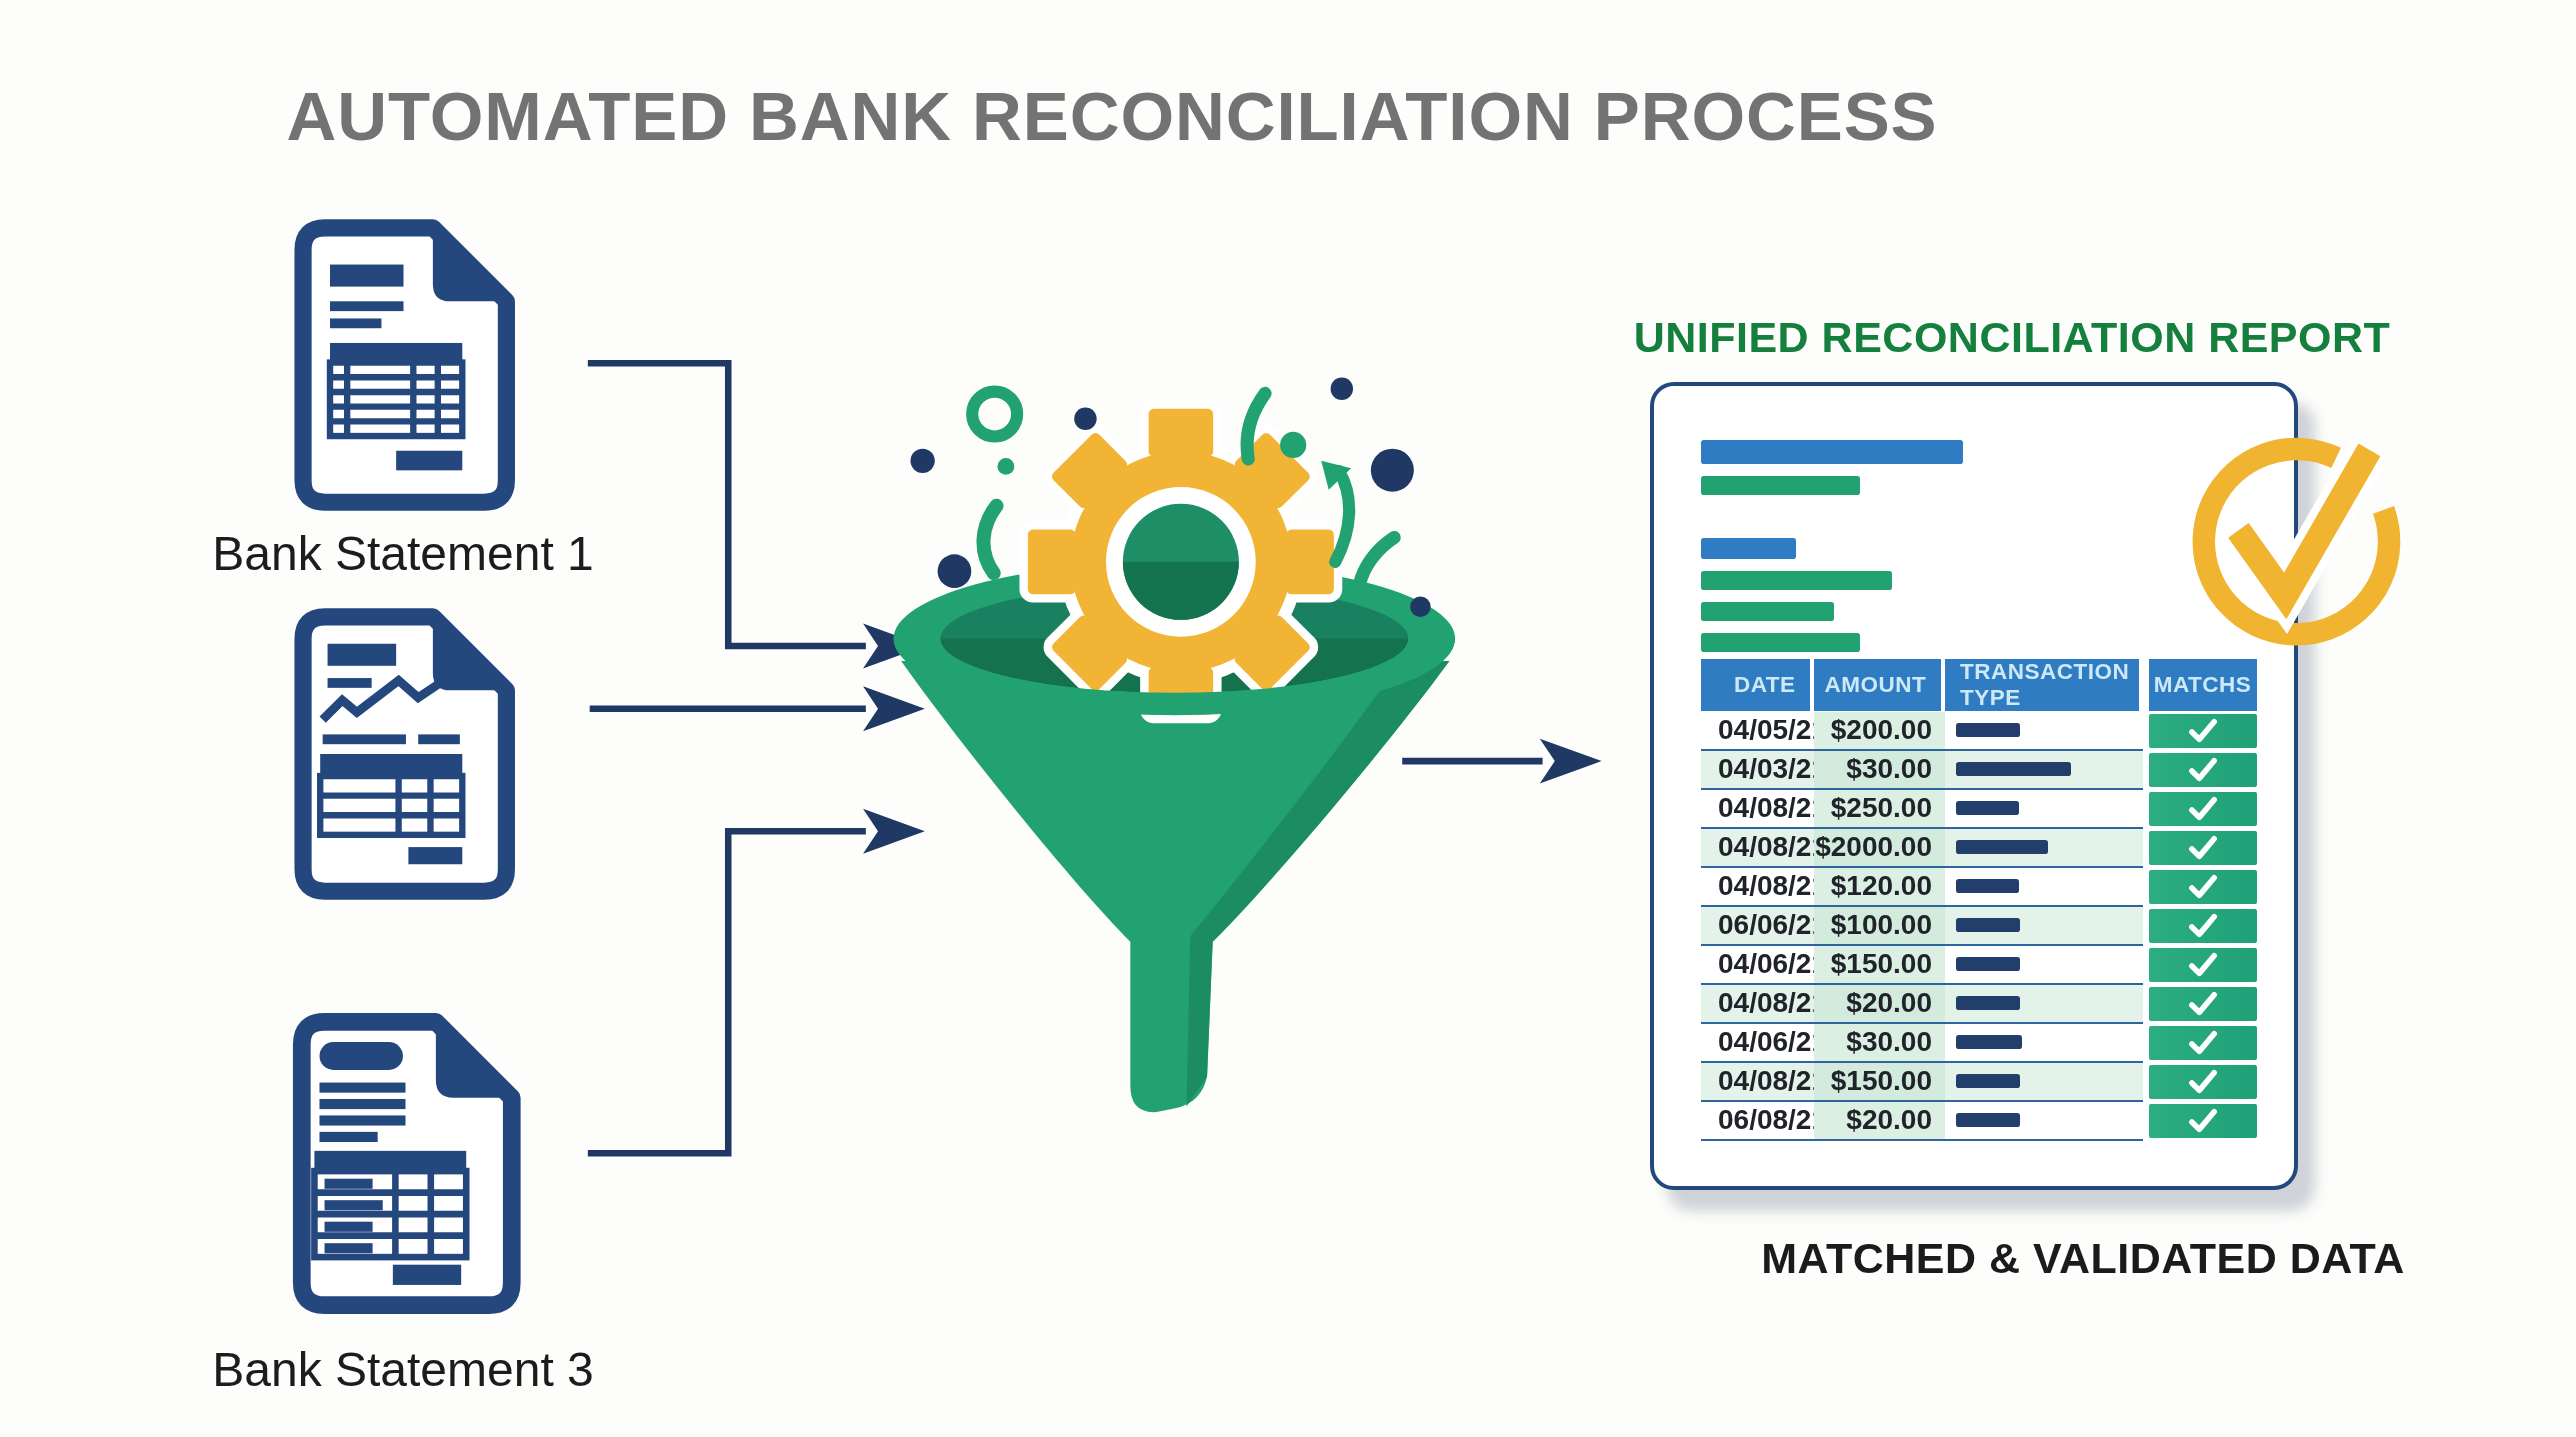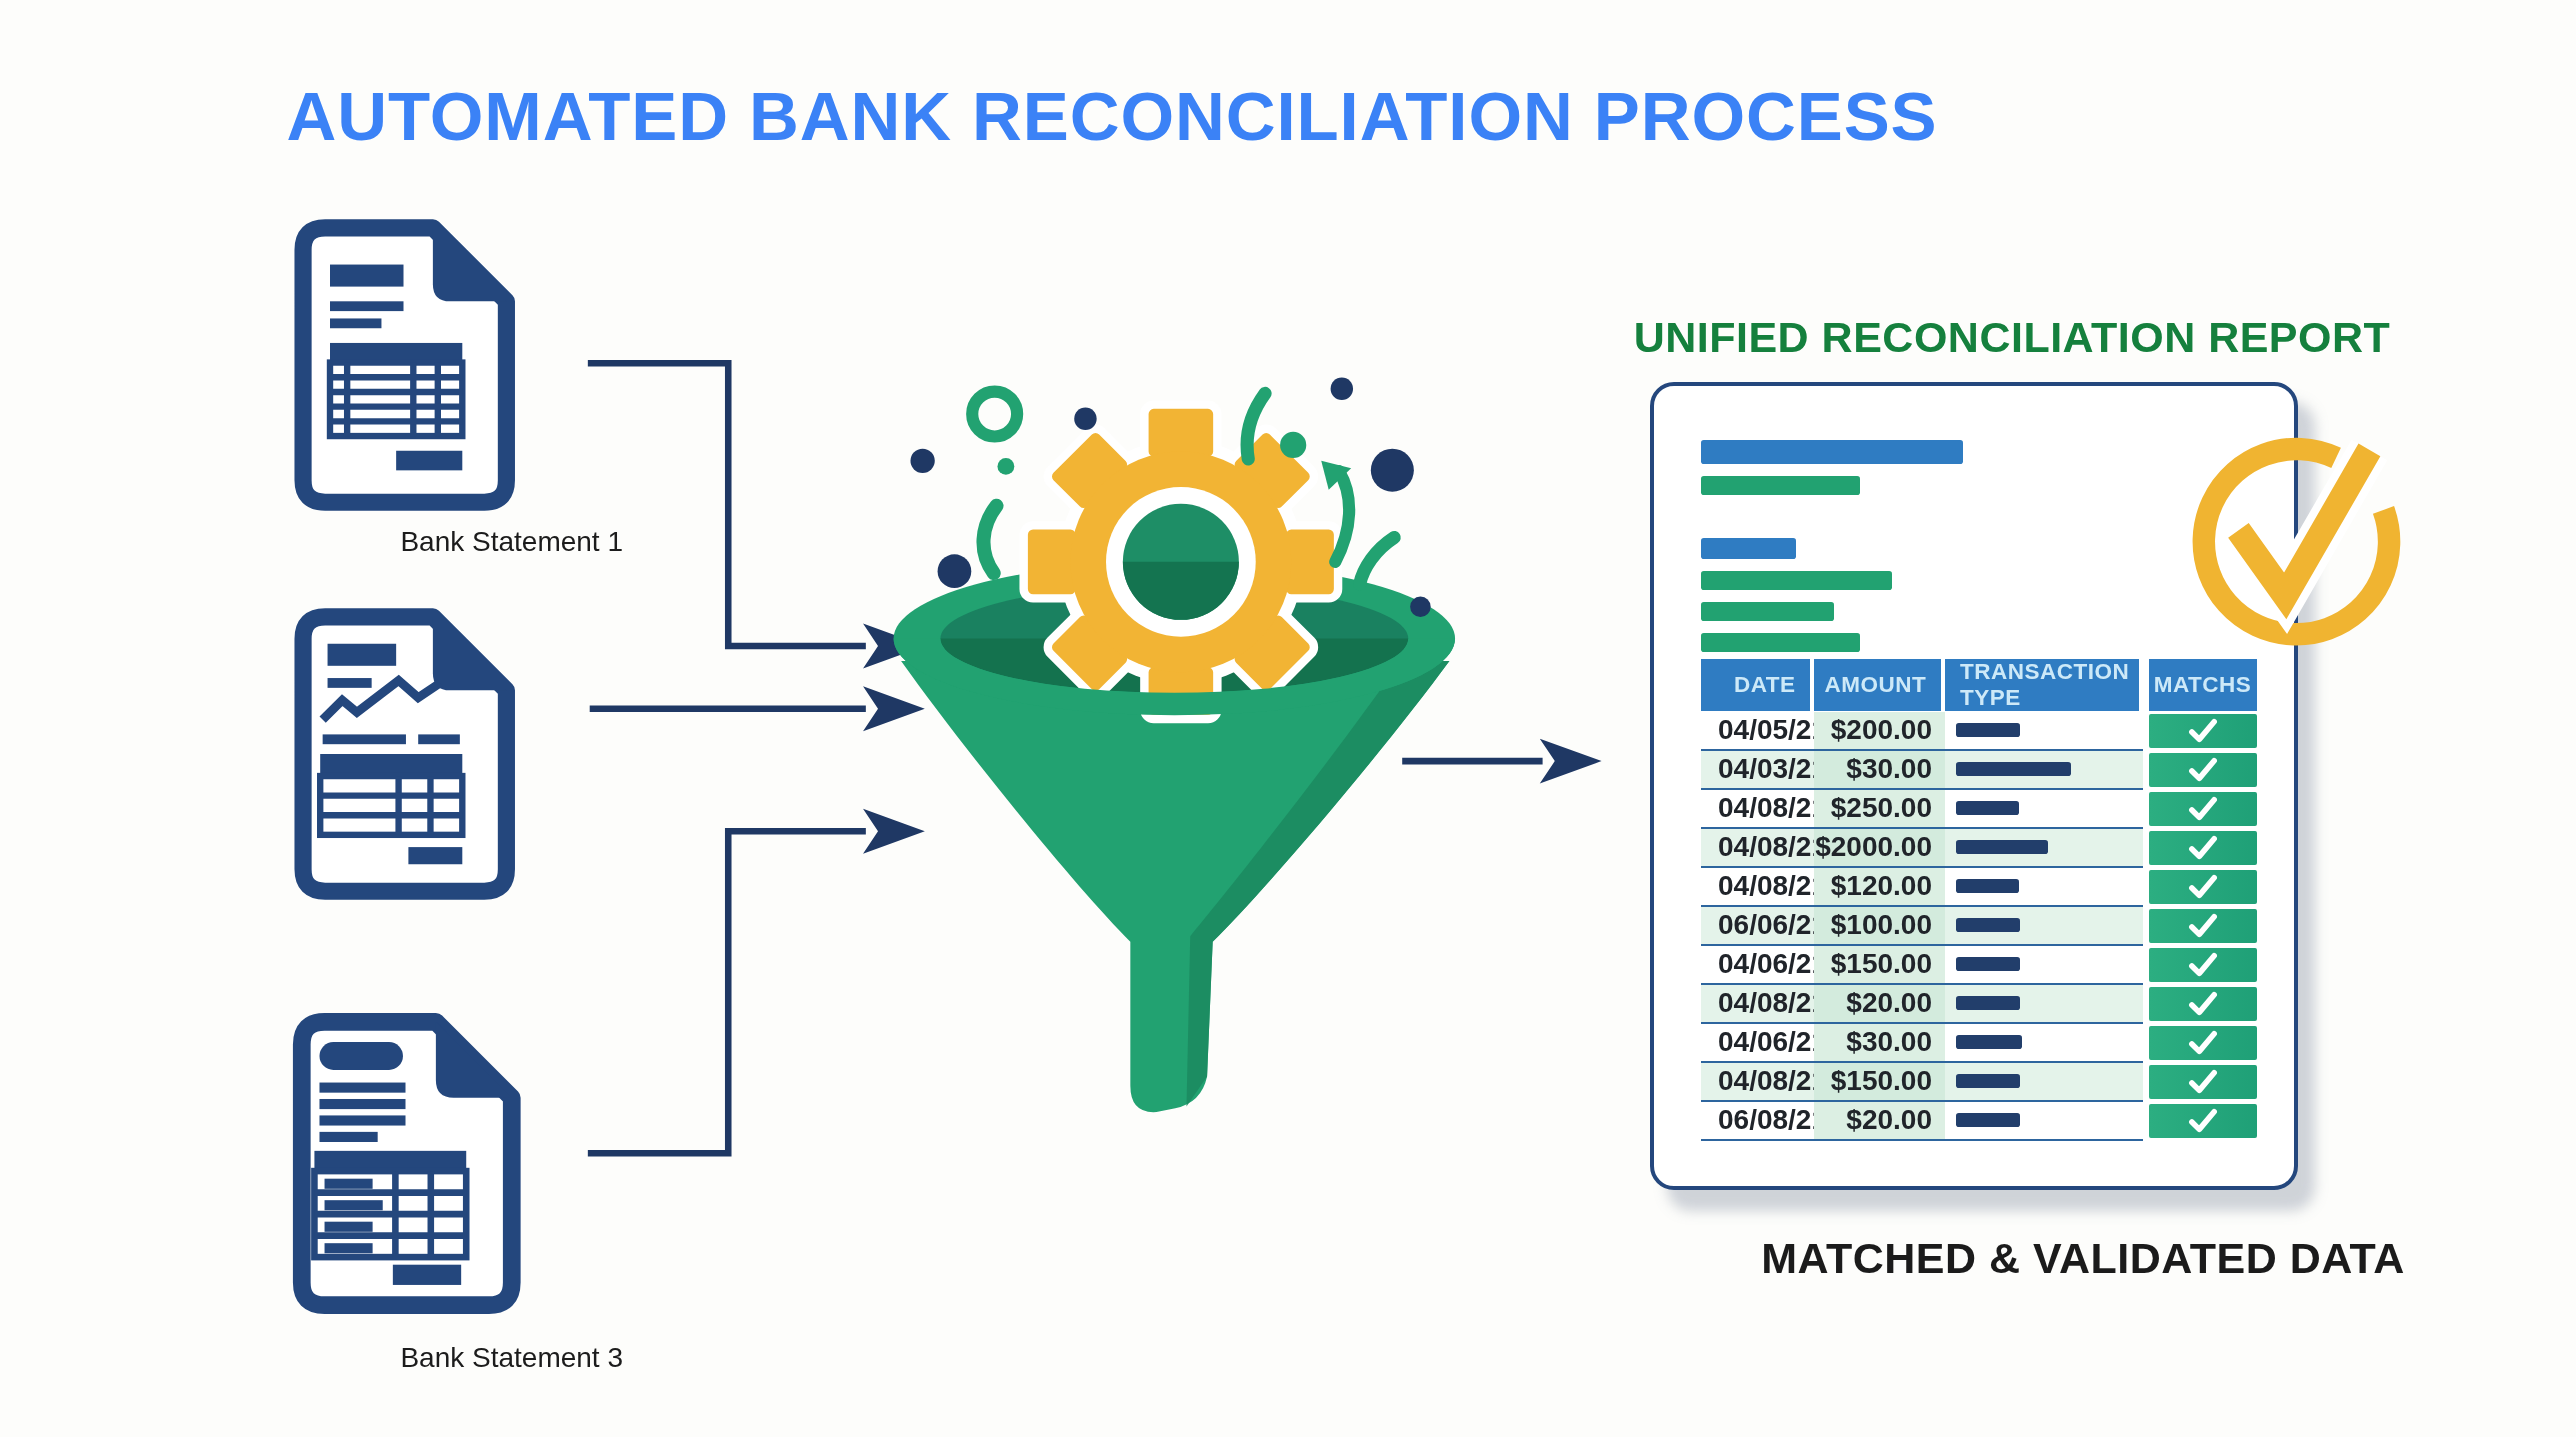--- a/index.html
+++ b/index.html
@@ -2,26 +2,26 @@
 <html style="font-size:15px"><head>
 <meta charset="utf-8">
 <style>
   html,body{margin:0;padding:0;background:#fdfdfb;}
   .canvas{position:relative;width:2576px;height:1438px;background:#fdfdfb;overflow:hidden;
           font-family:"Liberation Sans",sans-serif;}
   .abs{position:absolute;}
 
   
   .main-title{left:0;top:77px;width:2224px;text-align:center;font-size:69px;font-weight:700;
-              color:#3b82f6;letter-spacing:0.9px;}
+              color:#737373;letter-spacing:0.9px;}
 
   
   .doc-icon{width:245px;height:300px;}
   .doc3{width:253px;height:309px;}
-  .stmt-label{width:440px;text-align:right;font-size:28px;font-weight:500;color:#1c1c1c;}
+  .stmt-label{width:440px;text-align:center;font-size:48px;font-weight:500;color:#1c1c1c;}
 
   
   .report-title{left:1619px;top:313px;width:786px;text-align:center;font-size:43px;font-weight:600;
                 color:#15803d;letter-spacing:0.5px;}
   .report-panel{left:1650px;top:382px;width:640px;height:800px;background:#ffffff;
                 border:4.7px solid #24477D;border-radius:24px;
                 box-shadow:17px 20.6px 13px rgba(120,132,152,0.35);}
   .report-caption{left:1690px;top:1234px;width:786px;text-align:center;font-size:43px;font-weight:600;
                   color:#1b1b1b;letter-spacing:0.5px;}
 

